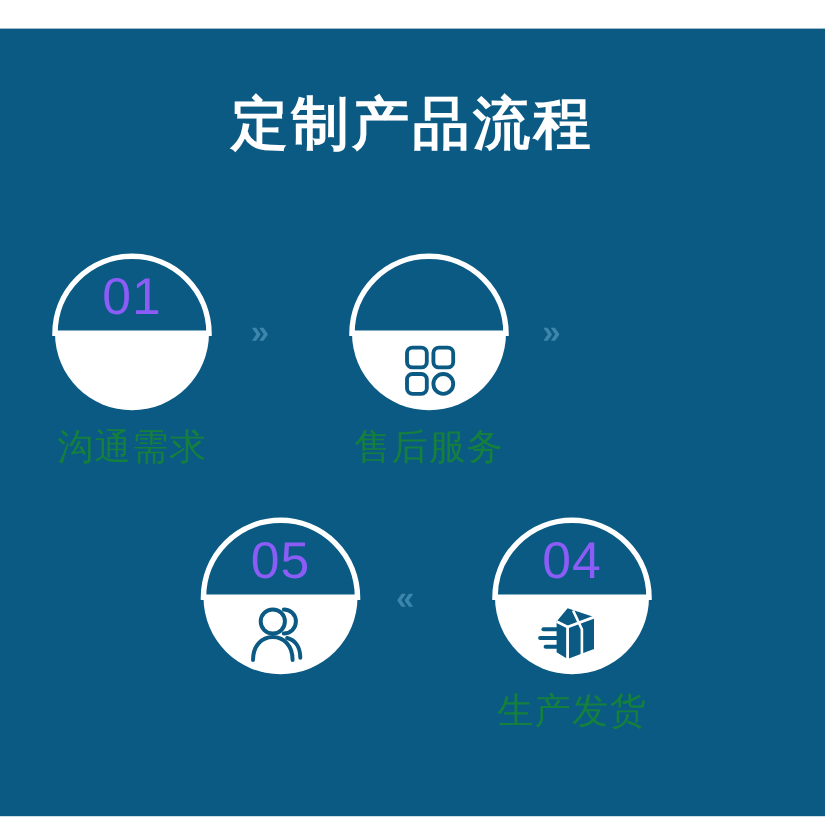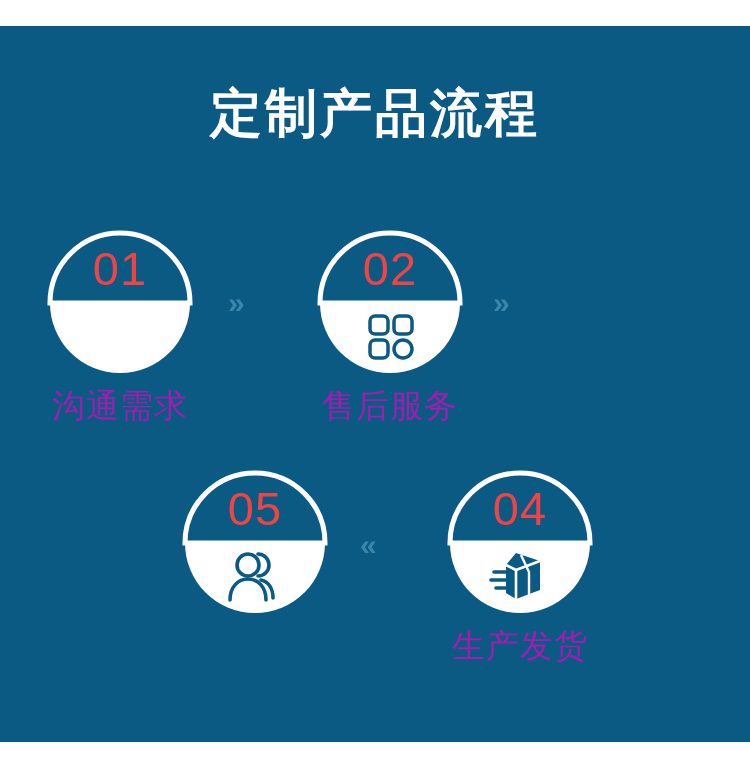--- a/index.html
+++ b/index.html
@@ -55,41 +55,41 @@
     width: 150px;
     height: 150px;
     display: block;
   }
   .step-num {
     position: absolute;
     left: 0;
     top: 14px;
     width: 150px;
     text-align: center;
-    color: #ef4444;
+    color: #8b5cf6;
     font-size: 47px;
     line-height: 54px;
     font-weight: 400;
     letter-spacing: 1px;
   }
   .step-icon {
     position: absolute;
     left: 43px;
     top: 82px;
     width: 64px;
     height: 54px;
   }
   .step-icon svg { display: block; width: 100%; height: 100%; }
   .step-label {
     position: absolute;
     left: -35px;
     top: 158px;
     width: 220px;
     text-align: center;
-    color: #a21caf;
+    color: #15803d;
     font-size: 33px;
     line-height: 40px;
     letter-spacing: 1px;
     white-space: nowrap;
   }
 
   
   #step-1 { left: 45px;  top: 228px; }
   #step-2 { left: 315px; top: 228px; }
   #step-3 { left: 575px; top: 228px; }
@@ -130,21 +130,20 @@
     </div>
     <div class="step-label">沟通需求</div>
   </div>
 
   <div class="step" id="step-2">
     <div class="circle-wrap">
       <svg class="circle-svg" viewBox="0 0 150 150">
         <path d="M75 5 A70 70 0 0 1 145 75 L5 75 A70 70 0 0 1 75 5 Z" fill="none" stroke="#ffffff" stroke-width="5"></path>
         <path d="M5 75 A70 70 0 0 0 145 75 Z" fill="#ffffff"></path>
       </svg>
-      <div class="step-num">02</div>
       <div class="step-icon">
         <svg viewBox="0 0 64 54">
           <rect x="12" y="6" width="18" height="18" rx="5" ry="5" fill="none" stroke="#0b5a84" stroke-width="3.5"></rect>
           <rect x="36" y="6" width="18" height="18" rx="5" ry="5" fill="none" stroke="#0b5a84" stroke-width="3.5"></rect>
           <rect x="12" y="30" width="18" height="18" rx="5" ry="5" fill="none" stroke="#0b5a84" stroke-width="3.5"></rect>
           <circle cx="45" cy="39" r="9" fill="none" stroke="#0b5a84" stroke-width="3.5"></circle>
         </svg>
       </div>
     </div>
     <div class="step-label">售后服务</div>

